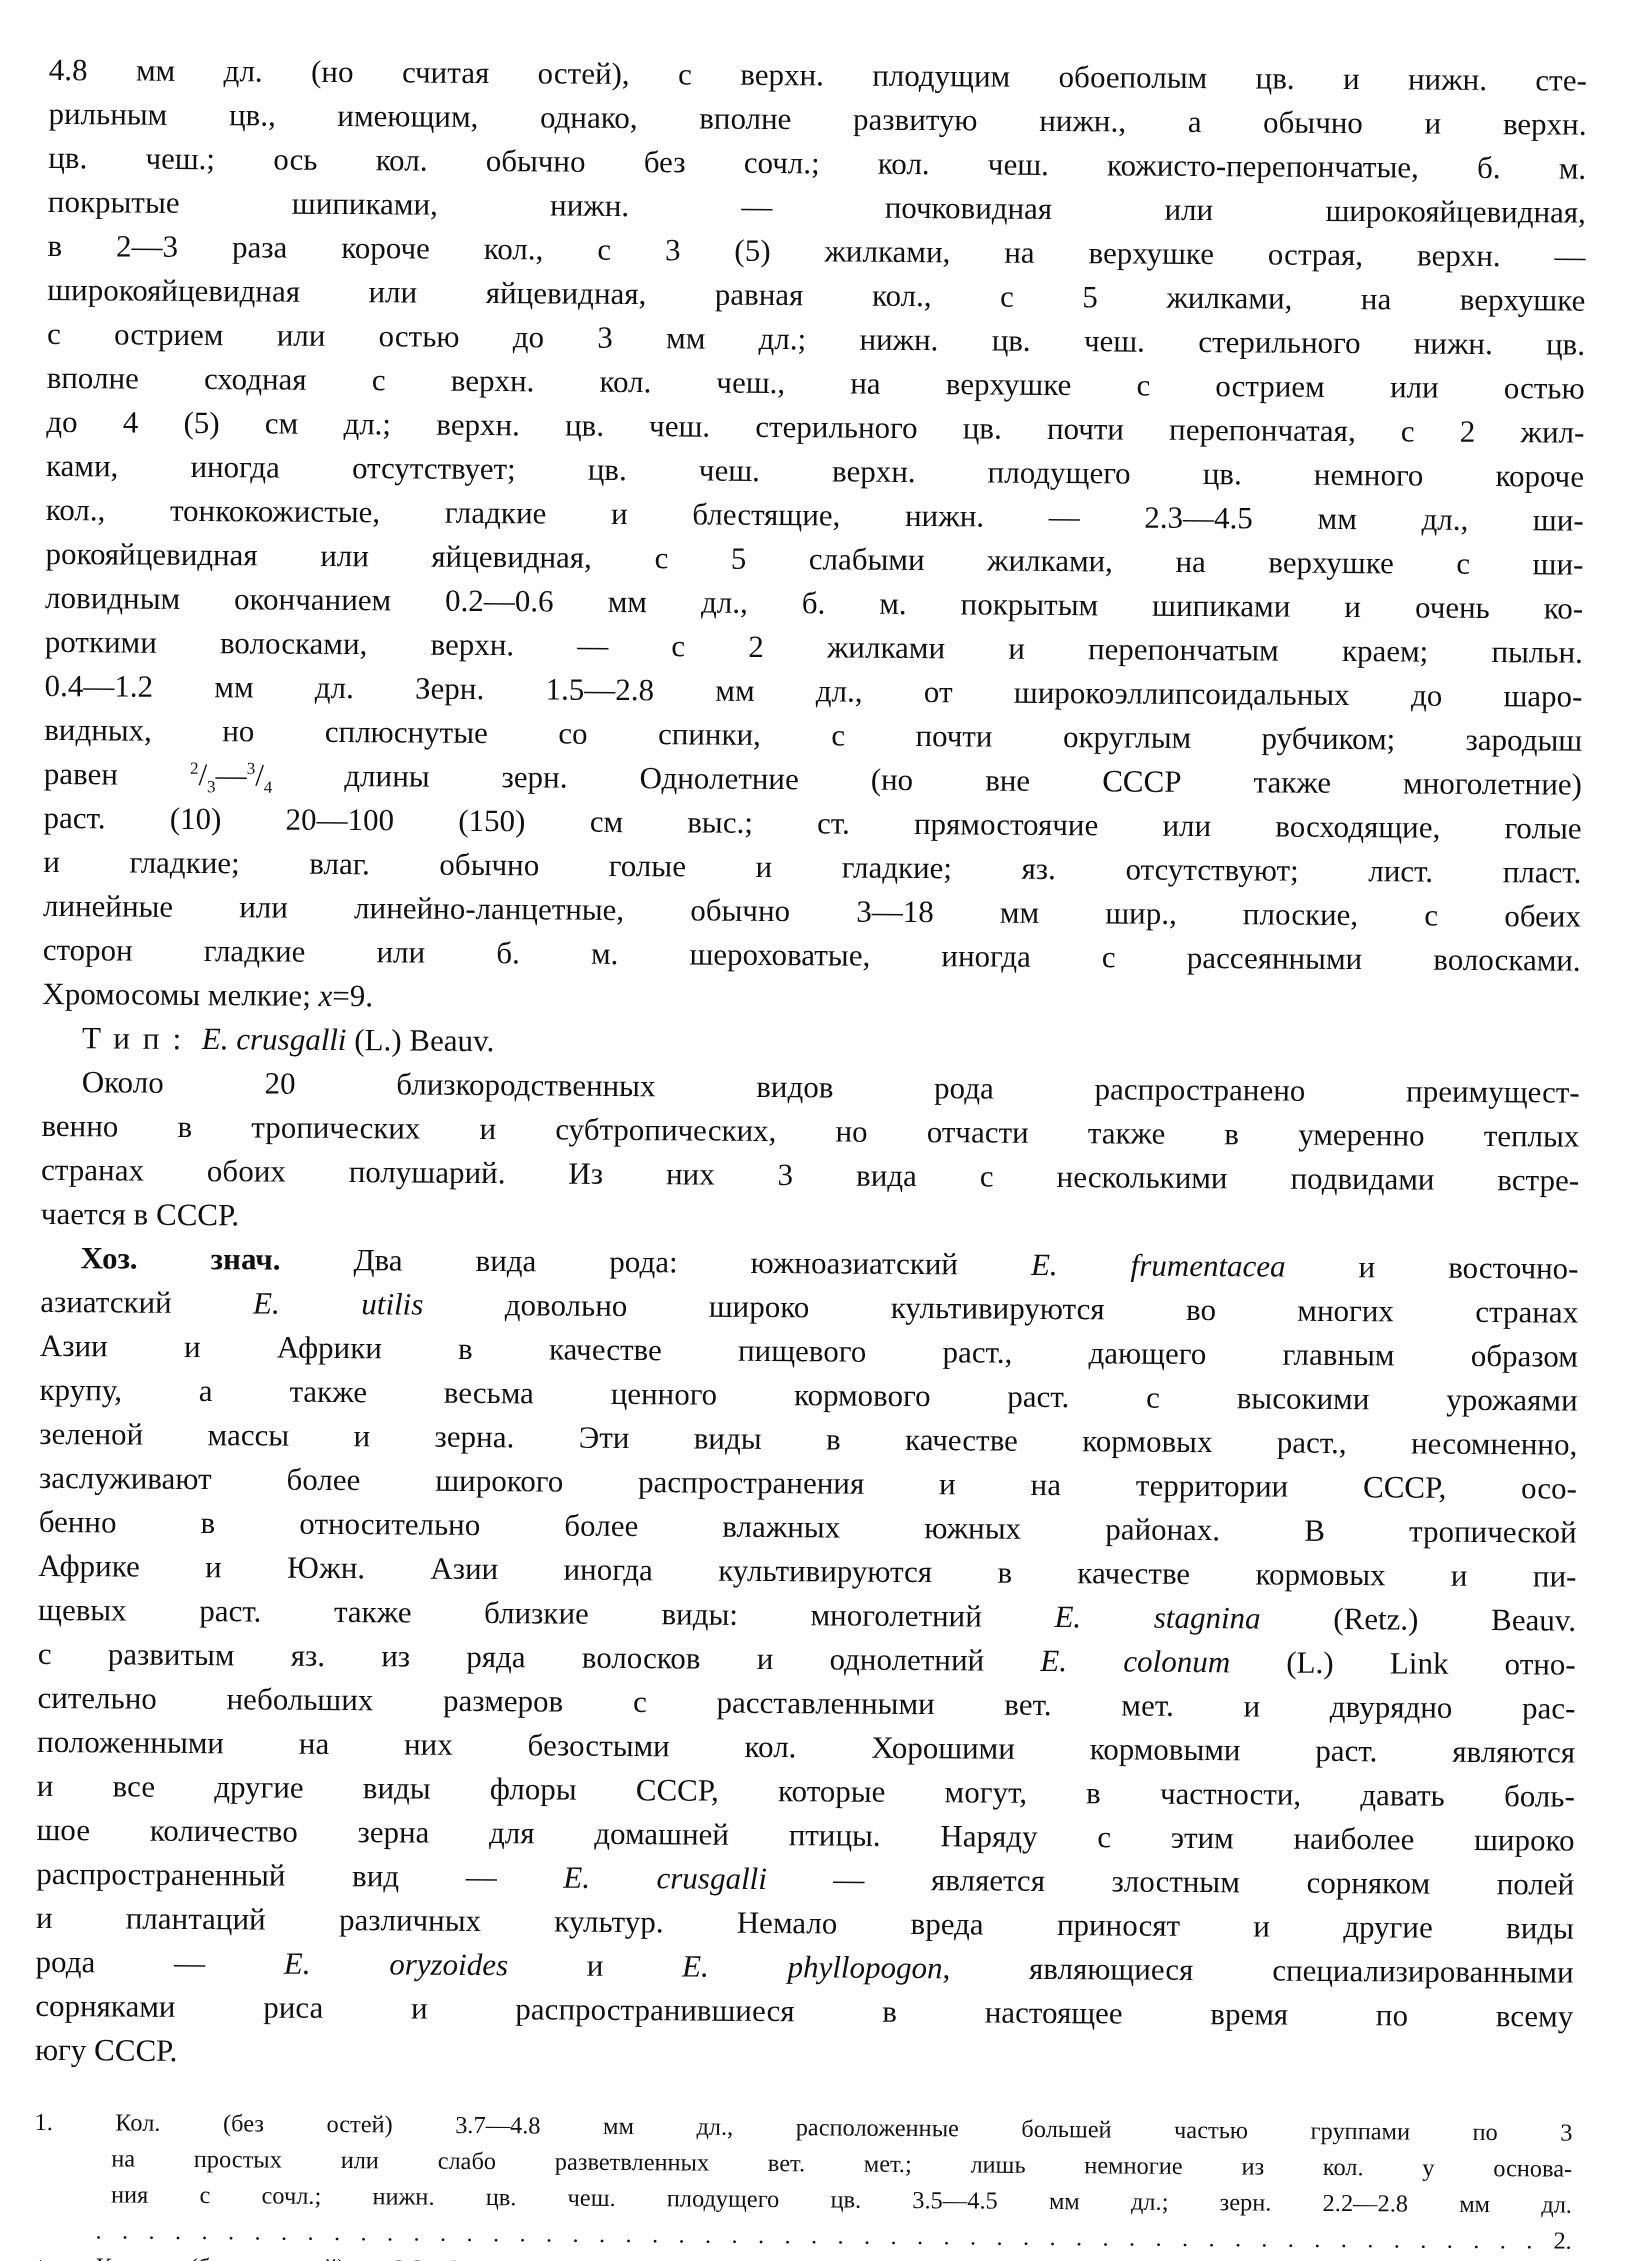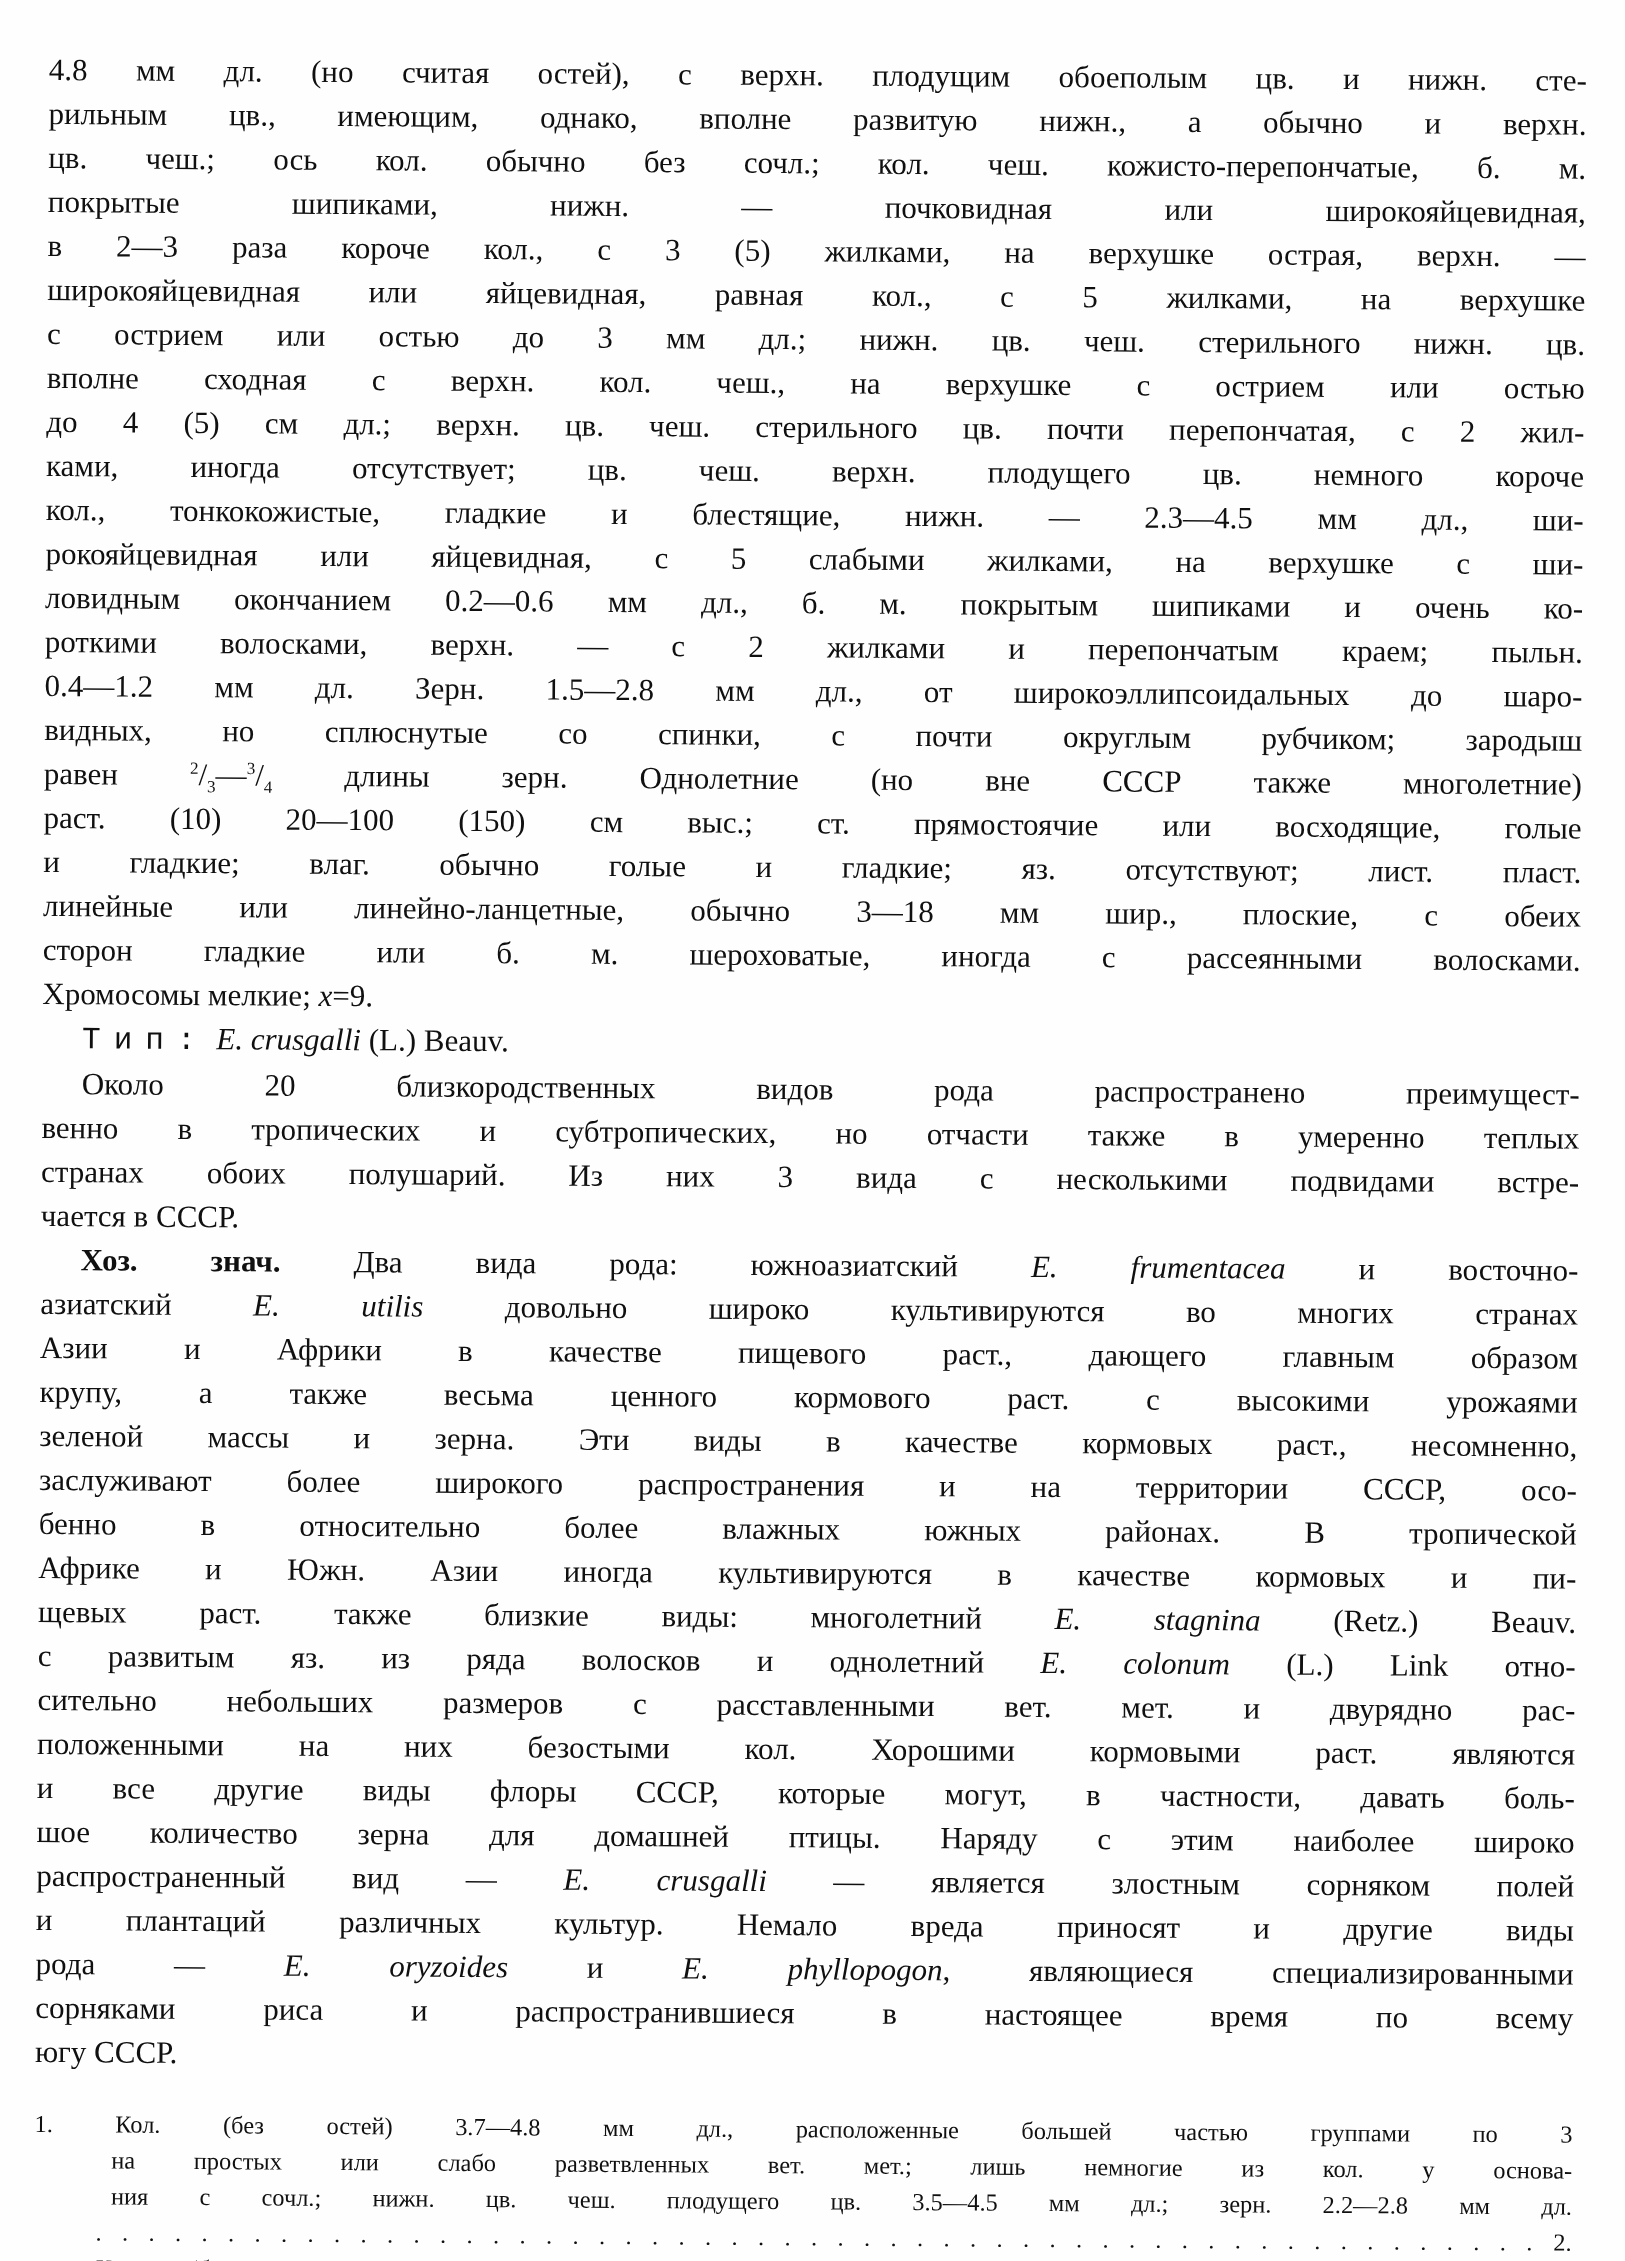--- a/index.html
+++ b/index.html
@@ -12,21 +12,21 @@
   .content {
     position:absolute; left:49px; top:48px; width:1538px;
     transform:rotate(0.4deg); transform-origin:0 0;
   }
   
   .main { font-size:31px; line-height:44px; }
   .main .line { text-align:justify; text-align-last:justify; }
   .main .line.last { text-align-last:left; }
   .main .line.indent { text-indent:40px; }
   sup, sub { font-size:55%; line-height:0; }
-  .ls { letter-spacing:0.42em;font-family:Liberation Mono, monospace; }
+  .ls { letter-spacing:0.42em; }
   i { font-style:italic; }
   b { font-weight:bold; }
   
   .key { margin-top:32px; font-size:24.4px; line-height:36px; }
   .key .kline.just { text-align:justify; text-align-last:justify; }
   .key .cont     { padding-left:77px; }
   .key .cont-sm2 { padding-left:50px; }
   .key .flexrow { display:flex; align-items:baseline; }
   .key .leader {
     flex:1 1 auto; overflow:hidden; white-space:nowrap;

